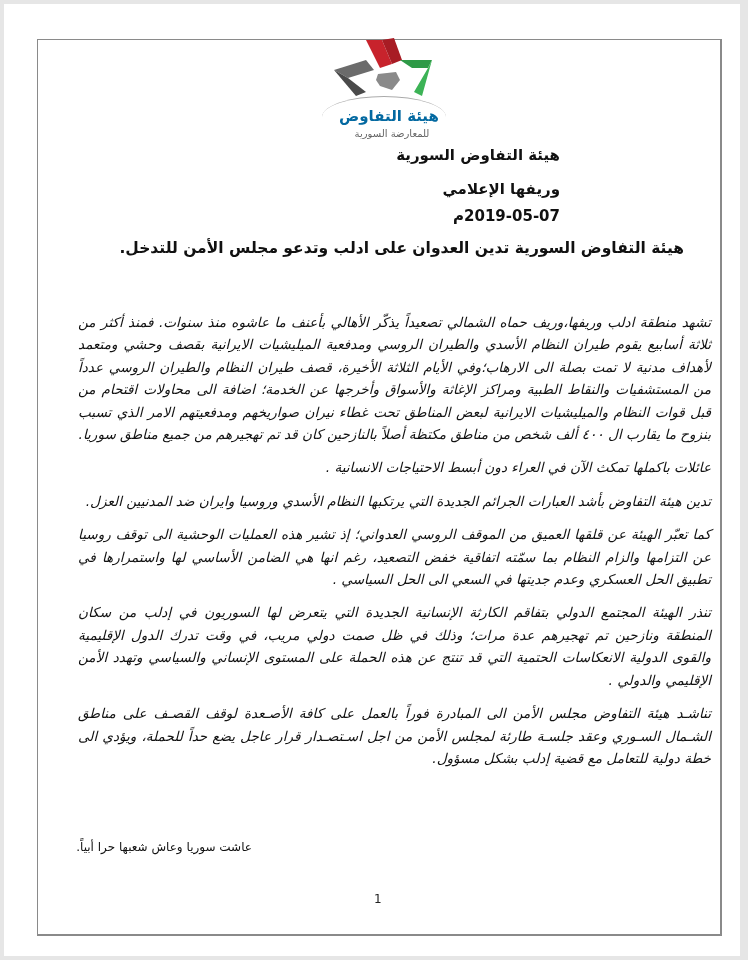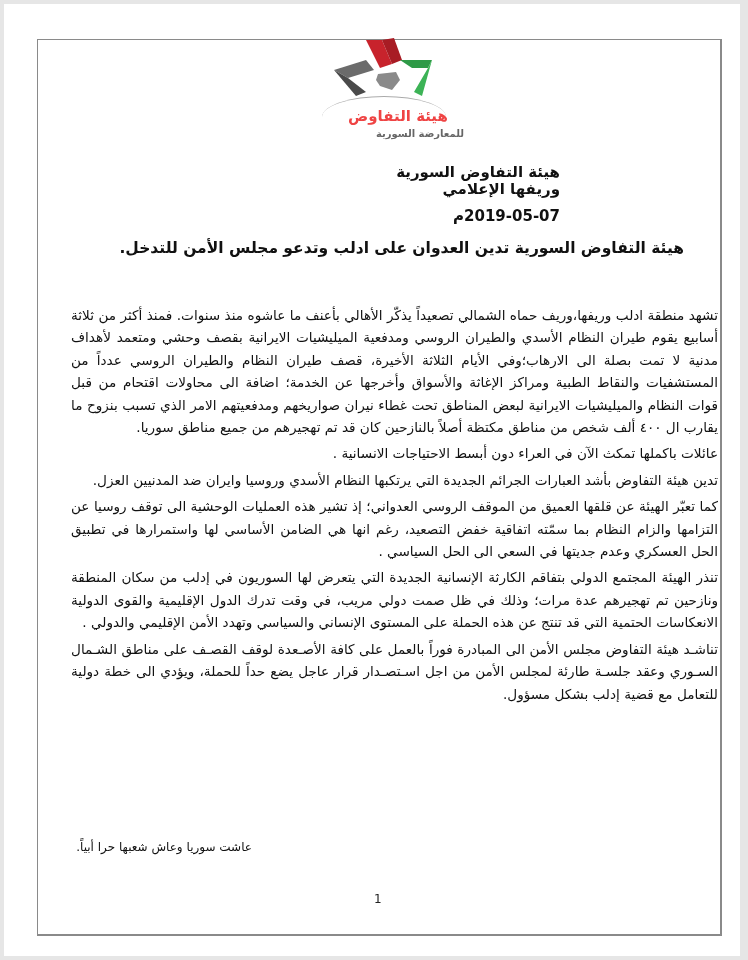--- a/index.html
+++ b/index.html
@@ -16,46 +16,46 @@
   .frame {
     position: absolute; left: 33px; top: 35px; width: 685px; height: 897px;
     border: 1.5px solid #8a8a8a;
     border-bottom-width: 2px; border-right-width: 2px;
     box-sizing: border-box;
   }
   .logo {
     position: absolute; left: 300px; top: 30px; width: 160px; height: 115px;
   }
   .logo-name {
-    position: absolute; left: 14px; width: 160px; top: 73px; text-align: center;
-    font-size: 15px; font-weight: bold; color: #ef4444; direction: rtl;
+    position: absolute; left: 5px; width: 160px; top: 73px; text-align: center;
+    font-size: 15px; font-weight: bold; color: #0369a1; direction: rtl;
   }
   .logo-sub {
-    position: absolute; left: 0; width: 160px; top: 94px; text-align: right;
-    font-size: 10px; font-weight: bold; color: #666666; direction: rtl;
+    position: absolute; left: 8px; width: 160px; top: 94px; text-align: center;
+    font-size: 10px; font-weight: normal; color: #666666; direction: rtl;
   }
   .logo-arc {
     position: absolute; left: 18px; top: 62px; width: 124px; height: 20px;
     border-top: 1.5px solid #aaaaaa; border-radius: 50% 50% 0 0 / 100% 100% 0 0;
   }
   .header-line {
     position: absolute; right: 180px; direction: rtl; text-align: right;
     font-size: 15px; font-weight: bold; color: #111111; white-space: nowrap;
   }
   .title {
     position: absolute; left: 140px; width: 540px; top: 235px;
     direction: rtl; text-align: left;
     font-size: 15.5px; font-weight: bold; color: #111; white-space: nowrap;
   }
   .body-text {
     position: absolute; left: 63px; width: 655px; top: 296px;
     direction: rtl; text-align: justify; text-align-last: right;
     font-size: 13.6px; line-height: 22.4px; color: #111111;
   }
-  .body-text p { margin: 4px; }
+  .body-text p { margin: 11px; font-style: italic; }
   .closing {
     position: absolute; right: 488px; top: 836px; direction: rtl;
     font-size: 12px; color: #111; white-space: nowrap;
   }
   .page-num {
     position: absolute; left: 370px; top: 888px; font-size: 12px; color: #222;
   }
 </style>
 </head>
 <body>
@@ -71,21 +71,21 @@
       <path d="M124 34 L128 26 L118 62 L110 58 Z" fill="#3cb356"></path>
       <path d="M30 36 L62 26 L70 36 L44 44 Z" fill="#6b6b6b"></path>
       <path d="M30 36 L44 44 L62 58 L52 62 Z" fill="#4a4a4a"></path>
       <path d="M74 40 L92 38 L96 46 L88 56 L76 52 L72 46 Z" fill="#8a8a8a"></path>
     </svg>
     <div class="logo-arc"></div>
     <div class="logo-name">هيئة التفاوض</div>
     <div class="logo-sub">للمعارضة السورية</div>
   </div>
 
-  <div class="header-line" style="top:159px;">هيئة التفاوض السورية</div>
+  <div class="header-line" style="top:142px;">هيئة التفاوض السورية</div>
   <div class="header-line" style="top:176px;">وريفها الإعلامي</div>
   <div class="header-line" style="top:203px;">2019-05-07م</div>
 
   <div class="title">هيئة التفاوض السورية تدين العدوان على ادلب وتدعو مجلس الأمن للتدخل.</div>
 
   <div class="body-text">
     <p>تشهد منطقة ادلب وريفها،وريف حماه الشمالي تصعيداً يذكّر الأهالي بأعنف ما عاشوه منذ سنوات. فمنذ أكثر من ثلاثة أسابيع يقوم طيران النظام الأسدي والطيران الروسي ومدفعية الميليشيات الايرانية بقصف وحشي ومتعمد لأهداف مدنية لا تمت بصلة الى الارهاب؛وفي الأيام الثلاثة الأخيرة، قصف طيران النظام والطيران الروسي عدداً من المستشفيات والنقاط الطبية ومراكز الإغاثة والأسواق وأخرجها عن الخدمة؛ اضافة الى محاولات اقتحام من قبل قوات النظام والميليشيات الايرانية لبعض المناطق تحت غطاء نيران صواريخهم ومدفعيتهم الامر الذي تسبب بنزوح ما يقارب ال ٤٠٠ ألف شخص من مناطق مكتظة أصلاً بالنازحين كان قد تم تهجيرهم من جميع مناطق سوريا.</p>
     <p>عائلات باكملها تمكث الآن في العراء دون أبسط الاحتياجات الانسانية .</p>
     <p>تدين هيئة التفاوض بأشد العبارات الجرائم الجديدة التي يرتكبها النظام الأسدي وروسيا وايران ضد المدنيين العزل.</p>
     <p>كما تعبّر الهيئة عن قلقها العميق من الموقف الروسي العدواني؛ إذ تشير هذه العمليات الوحشية الى توقف روسيا عن التزامها والزام النظام بما سمّته اتفاقية خفض التصعيد، رغم انها هي الضامن الأساسي لها واستمرارها في تطبيق الحل العسكري وعدم جديتها في السعي الى الحل السياسي .</p>

